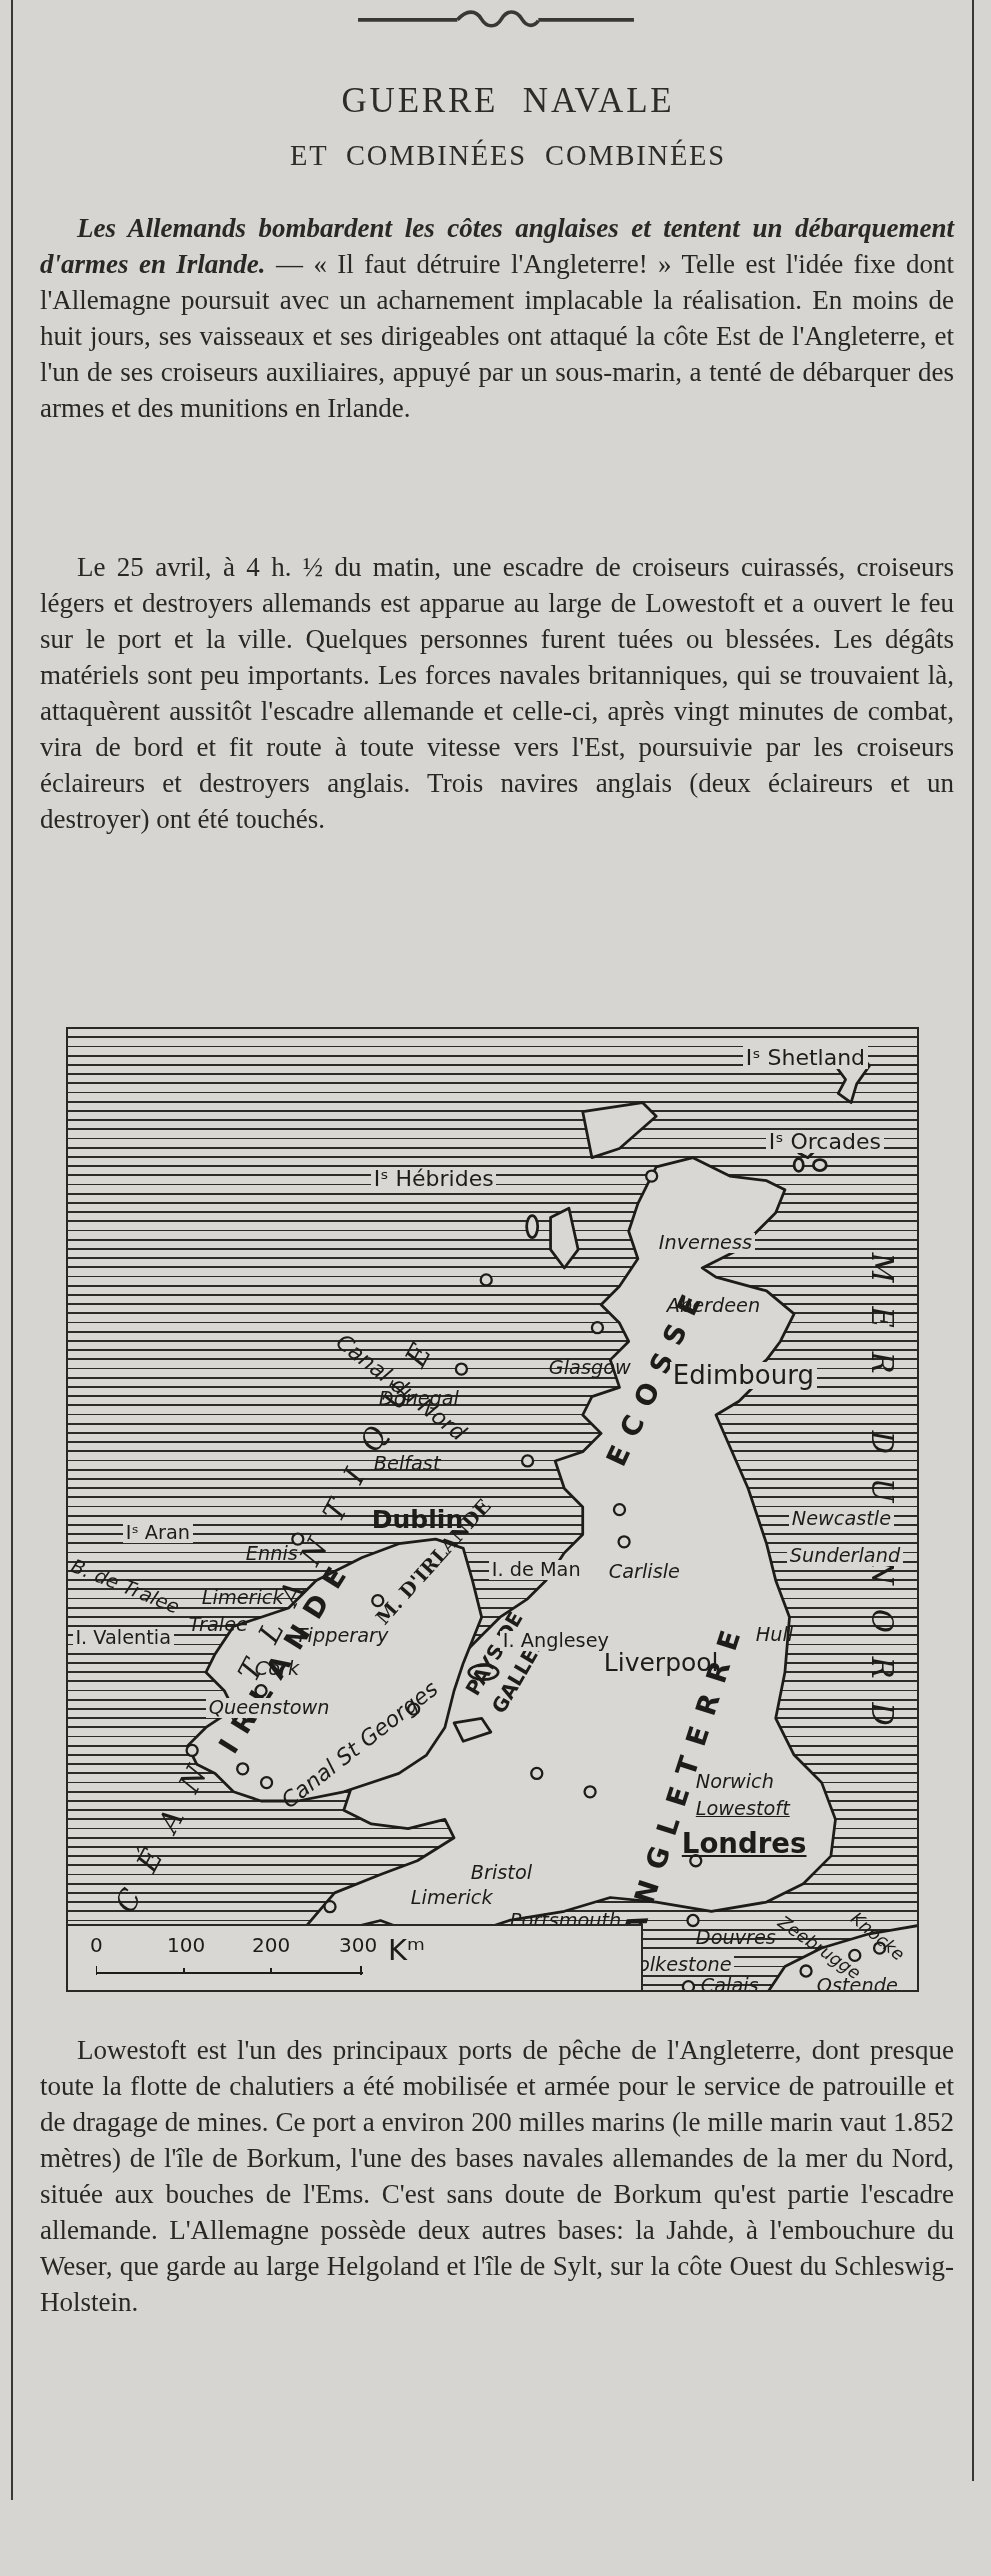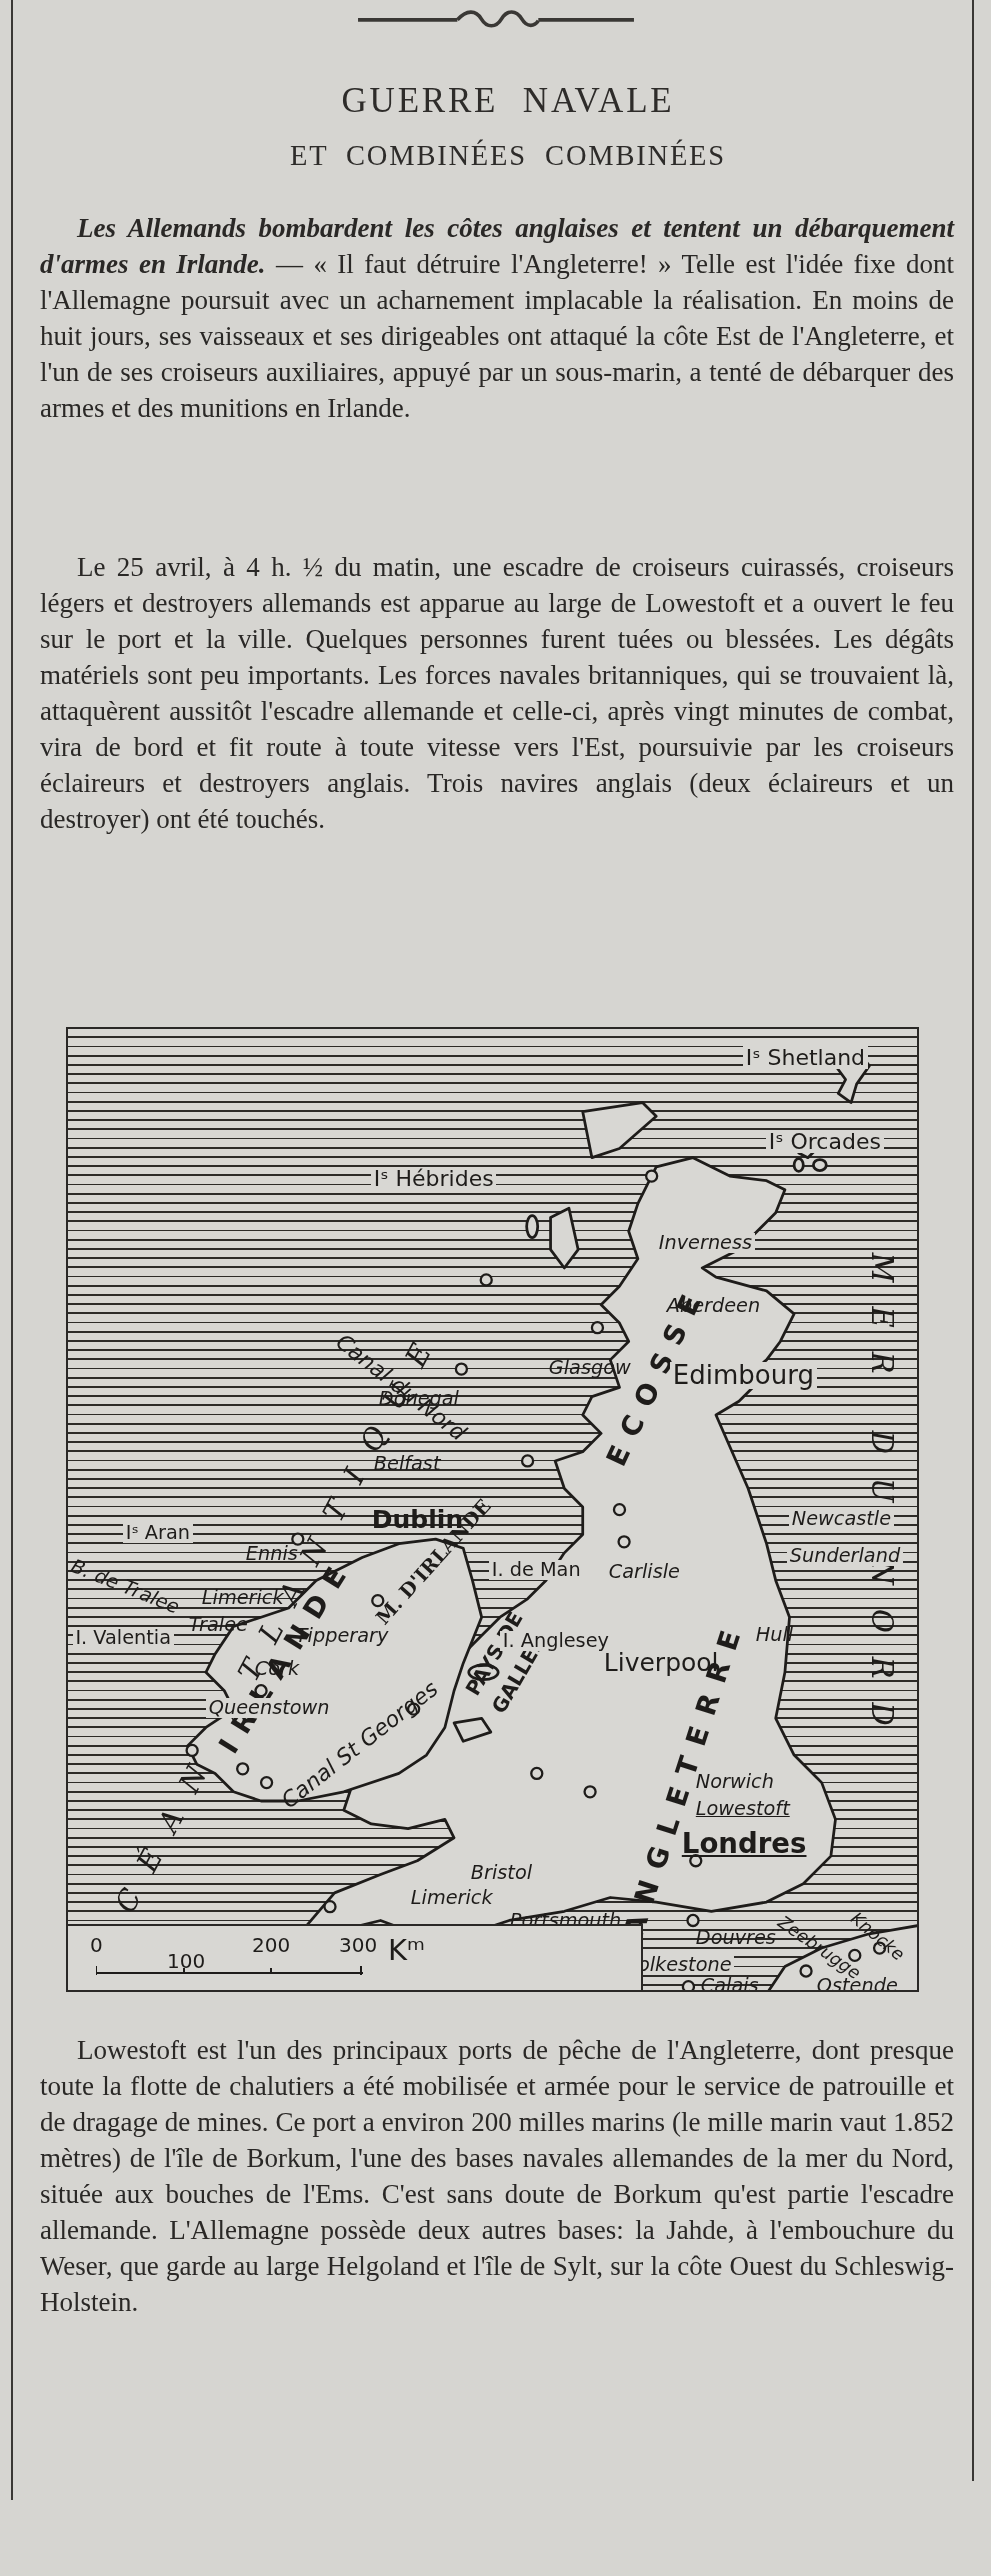--- a/index.html
+++ b/index.html
@@ -190,21 +190,21 @@
   <div class="lbl sm ital land" style="left:439px; top:882px;">Portsmouth</div>
   <div class="lbl sm ital land" style="left:625px; top:899px;">Douvres</div>
   <div class="lbl sm ital" style="left:556px; top:926px;">Folkestone</div>
   <div class="lbl sm ital land" style="left:630px; top:947px;">Calais</div>
   <div class="lbl sm ital land" style="left:746px; top:947px;">Ostende</div>
   <div class="lbl sm ital" style="left:715px; top:882px; background:transparent; transform: rotate(35deg); transform-origin:left top; font-size:17.5px;">Zeebrugge</div>
   <div class="lbl sm ital" style="left:789px; top:878px; background:transparent; transform: rotate(40deg); transform-origin:left top; font-size:17.5px;">Knocke</div>
 
   <div class="scale">
     <span class="tick-lbl" style="left:22px;">0</span>
-    <span class="tick-lbl" style="left:99px;margin-top:16px;">100</span>
+    <span class="tick-lbl" style="left:99px;">100</span>
     <span class="tick-lbl" style="left:184px;">200</span>
     <span class="tick-lbl" style="left:271px;">300</span>
     <span class="tick-lbl" style="left:320px; font-size:29px;">Kᵐ</span>
     <div class="bar"></div>
     <div class="t" style="left:27.6px;"></div>
     <div class="t" style="left:115px; height:5.5px; top:42px;"></div>
     <div class="t" style="left:202px; height:5.5px; top:42px;"></div>
     <div class="t" style="left:292px;"></div>
   </div>
 </div>

